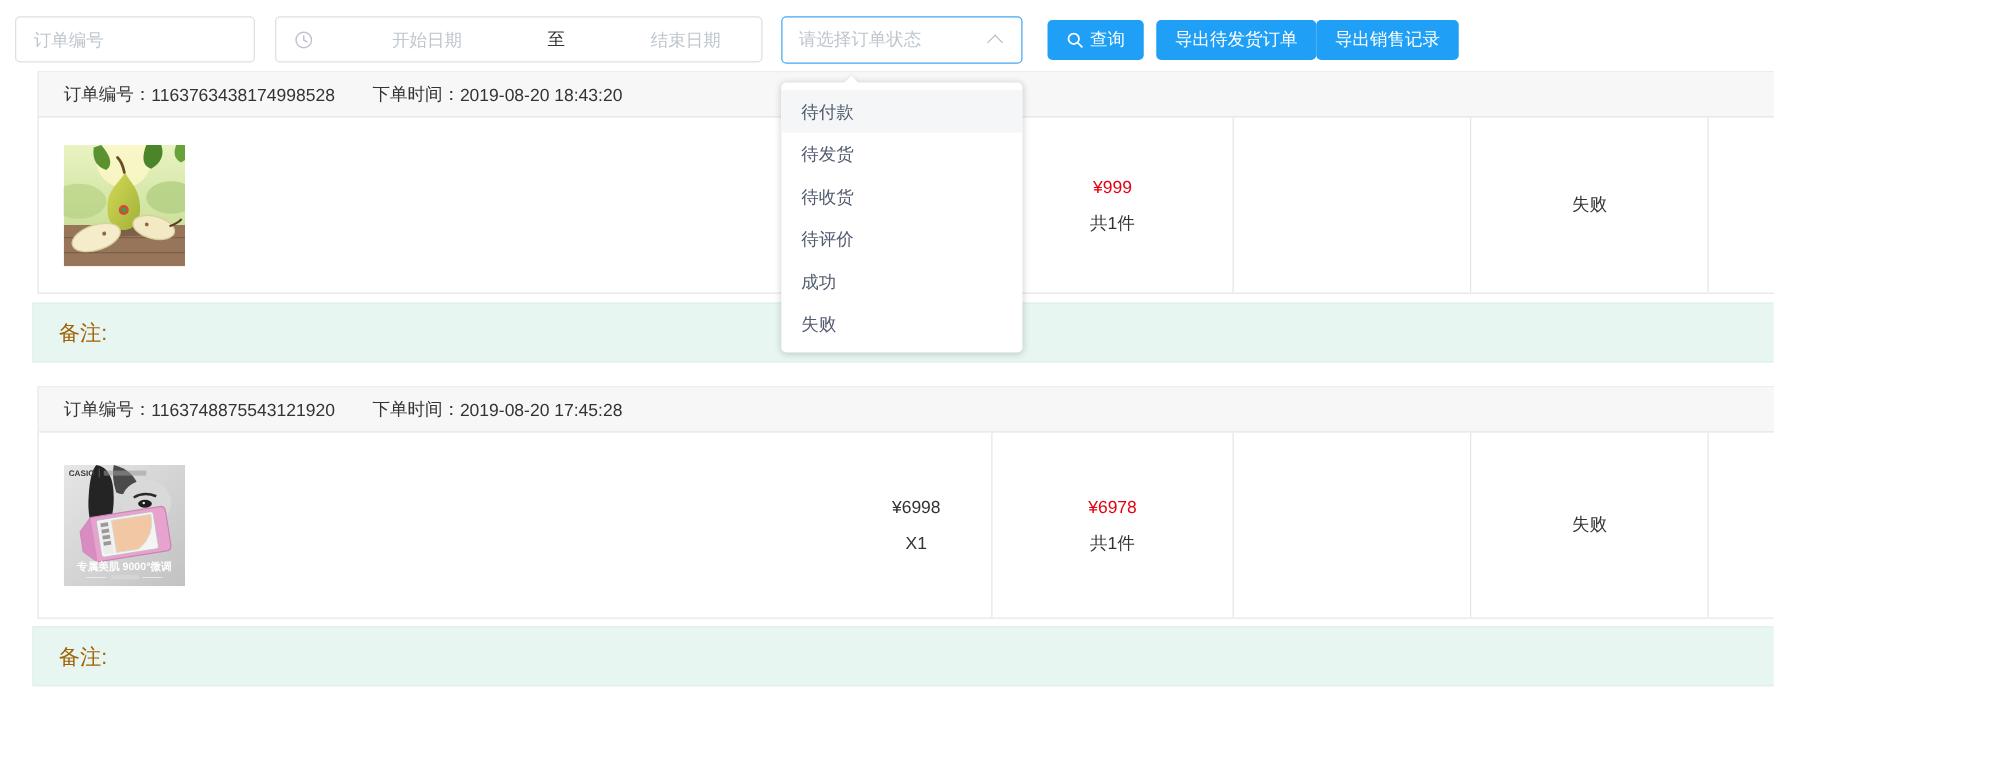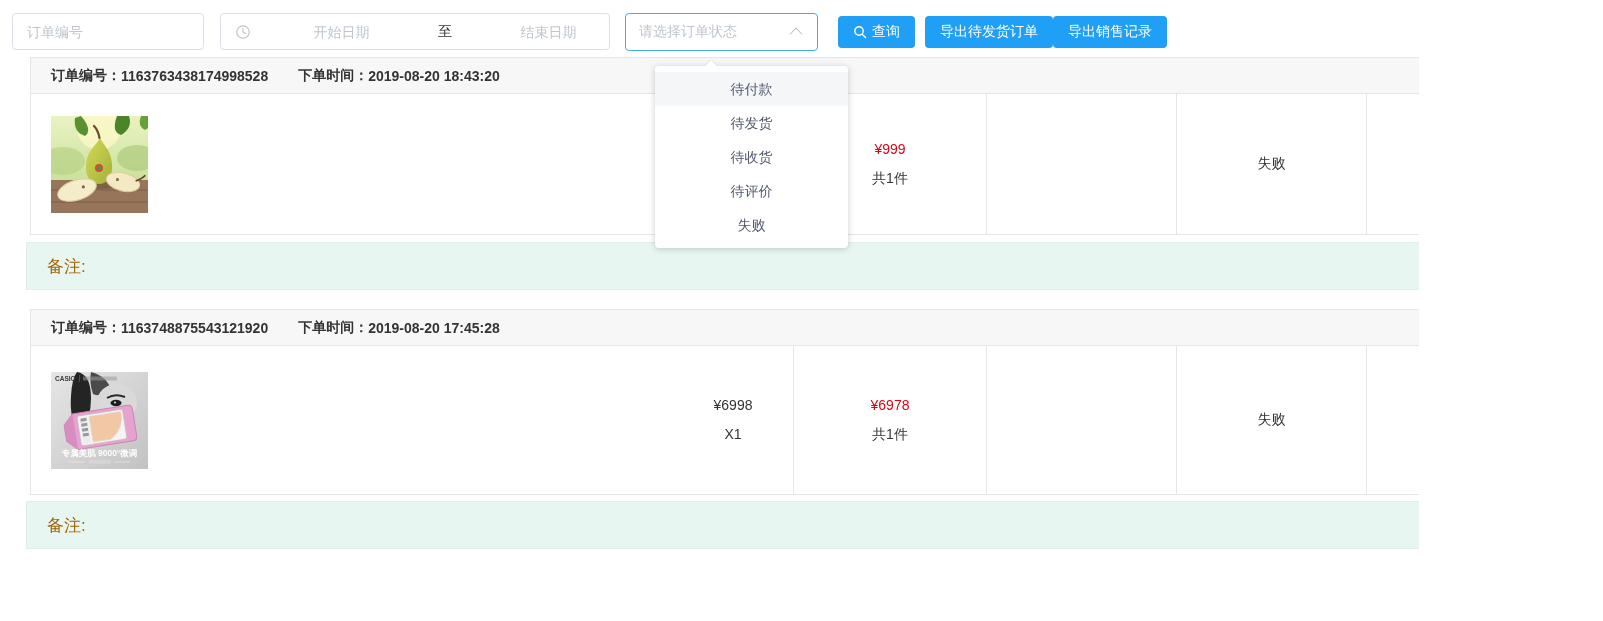--- a/index.html
+++ b/index.html
@@ -39,21 +39,21 @@
   .grid{display:grid;grid-template-columns:762px 193px 190px 190px 191px;}
   .thead{width:1526px;margin:31px 0 0 30px;height:34px;align-items:center;}
   .th{font-size:14px;color:#333;text-align:center;}
   .th.first{text-align:left;padding-left:20px;}
 
   
   .order{width:1526px;margin-left:30px;border:1px solid var(--border);background:#fff;}
   .order.o1{margin-top:6px;}
   .order.o2{margin-top:19px;}
   .o-head{height:36px;background:#f7f7f7;border-bottom:1px solid var(--border);
-    display:flex;align-items:center;padding-left:20px;font-size:14px;color:#333;font-weight:bold;}
+    display:flex;align-items:center;padding-left:20px;font-size:14px;color:#333;}
   .o-head .time{margin-left:30px;}
   .o-body{align-items:stretch;}
   .o-body .cell{border-left:1px solid var(--border);display:flex;flex-direction:column;
     align-items:center;justify-content:center;font-size:14px;color:#333;}
   .o-body .cell.prod{border-left:none;flex-direction:row;align-items:center;justify-content:flex-start;}
   .o1 .o-body{height:140px;}
   .o2 .o-body{height:148px;}
   .pimg{width:97px;height:97px;margin-left:20px;flex:0 0 auto;display:block;}
   .pqty{margin-left:auto;width:120px;text-align:center;font-size:14px;color:#333;line-height:29px;}
   .paid-amt{color:var(--price_red);line-height:29px;}
@@ -61,22 +61,22 @@
   .link{color:var(--primary);cursor:pointer;text-decoration:none;font-size:15px;}
 
   
   .remark{width:1526px;margin-left:26px;height:48px;background:var(--remark_bg);
     border:1px solid #e0efe9;display:flex;align-items:center;padding-left:20px;
     font-size:17px;color:#a16207;}
   .remark.r1{margin-top:7px;}
   .remark.r2{margin-top:6px;}
 
   
-  .dropdown{position:absolute;left:655px;top:66px;width:193px;background:#fff;border-radius:4px;
-    box-shadow:0 1px 6px rgba(0,0,0,.2);padding:6px 0;z-index:20;text-align:center;}
+  .dropdown{position:absolute;left:625px;top:66px;width:193px;background:#fff;border-radius:4px;
+    box-shadow:0 1px 6px rgba(0,0,0,.2);padding:6px 0;z-index:20;}
   .dropdown::before{content:"";position:absolute;top:-4px;left:52px;width:8px;height:8px;background:#fff;
     transform:rotate(45deg);box-shadow:-1px -1px 2px rgba(0,0,0,.06);}
   .opt{height:34px;line-height:34px;padding:0 16px;font-size:14px;color:#515a6e;cursor:pointer;}
   .opt.hl{background:#f4f6f8;}
 
   svg text{font-family:"Liberation Sans","DejaVu Sans",sans-serif;}
 </style>
 </head>
 <body>
 
@@ -249,16 +249,17 @@
   </div>
   <div class="remark r2">
     <span>备注:</span>
   </div>
 
   <div class="dropdown">
     <div class="opt hl">待付款</div>
     <div class="opt">待发货</div>
     <div class="opt">待收货</div>
     <div class="opt">待评价</div>
+    <div class="opt">成功</div>
     <div class="opt">失败</div>
   </div>
 
 </div>
 
 </body></html>

